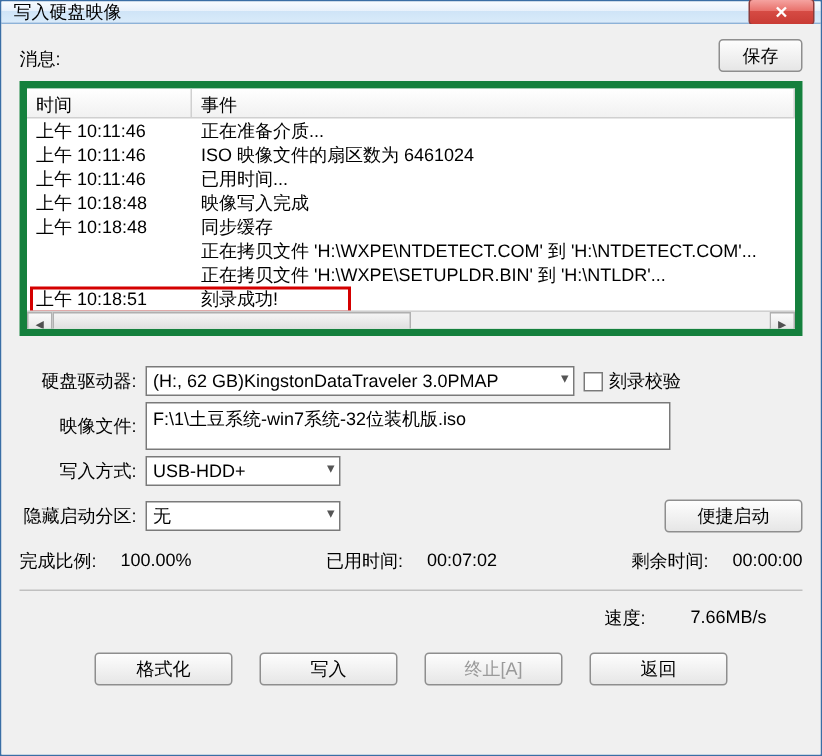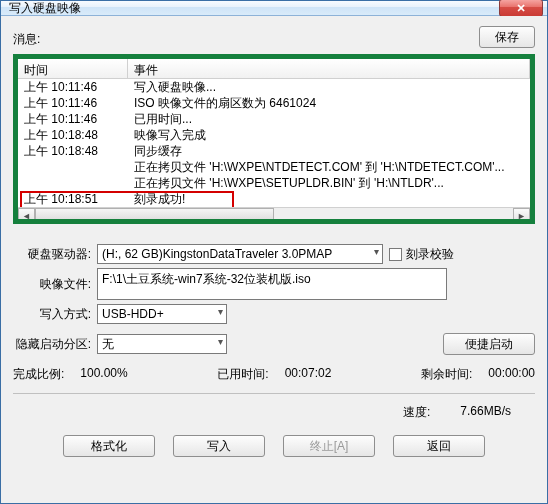--- a/index.html
+++ b/index.html
@@ -59,21 +59,21 @@
     </div>
 
     <div class="log-box">
       <div class="log-head">
         <div class="lh time">时间</div>
         <div class="lh event">事件</div>
       </div>
       <div class="log-rows">
         <div class="lr">
             <span class="t">上午 10:11:46</span>
-            <span class="e">写入硬盘映像...</span>
+            <span class="e">正在准备介质...</span>
           </div>
         <div class="lr">
             <span class="t">上午 10:11:46</span>
             <span class="e">ISO 映像文件的扇区数为 6461024</span>
           </div>
         <div class="lr">
             <span class="t">上午 10:11:46</span>
             <span class="e">已用时间...</span>
           </div>
         <div class="lr">

